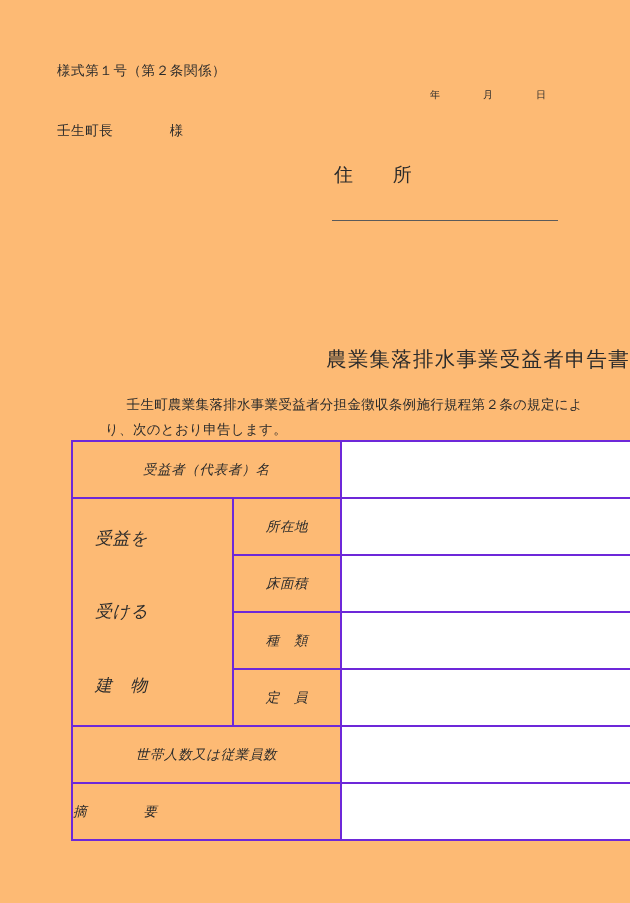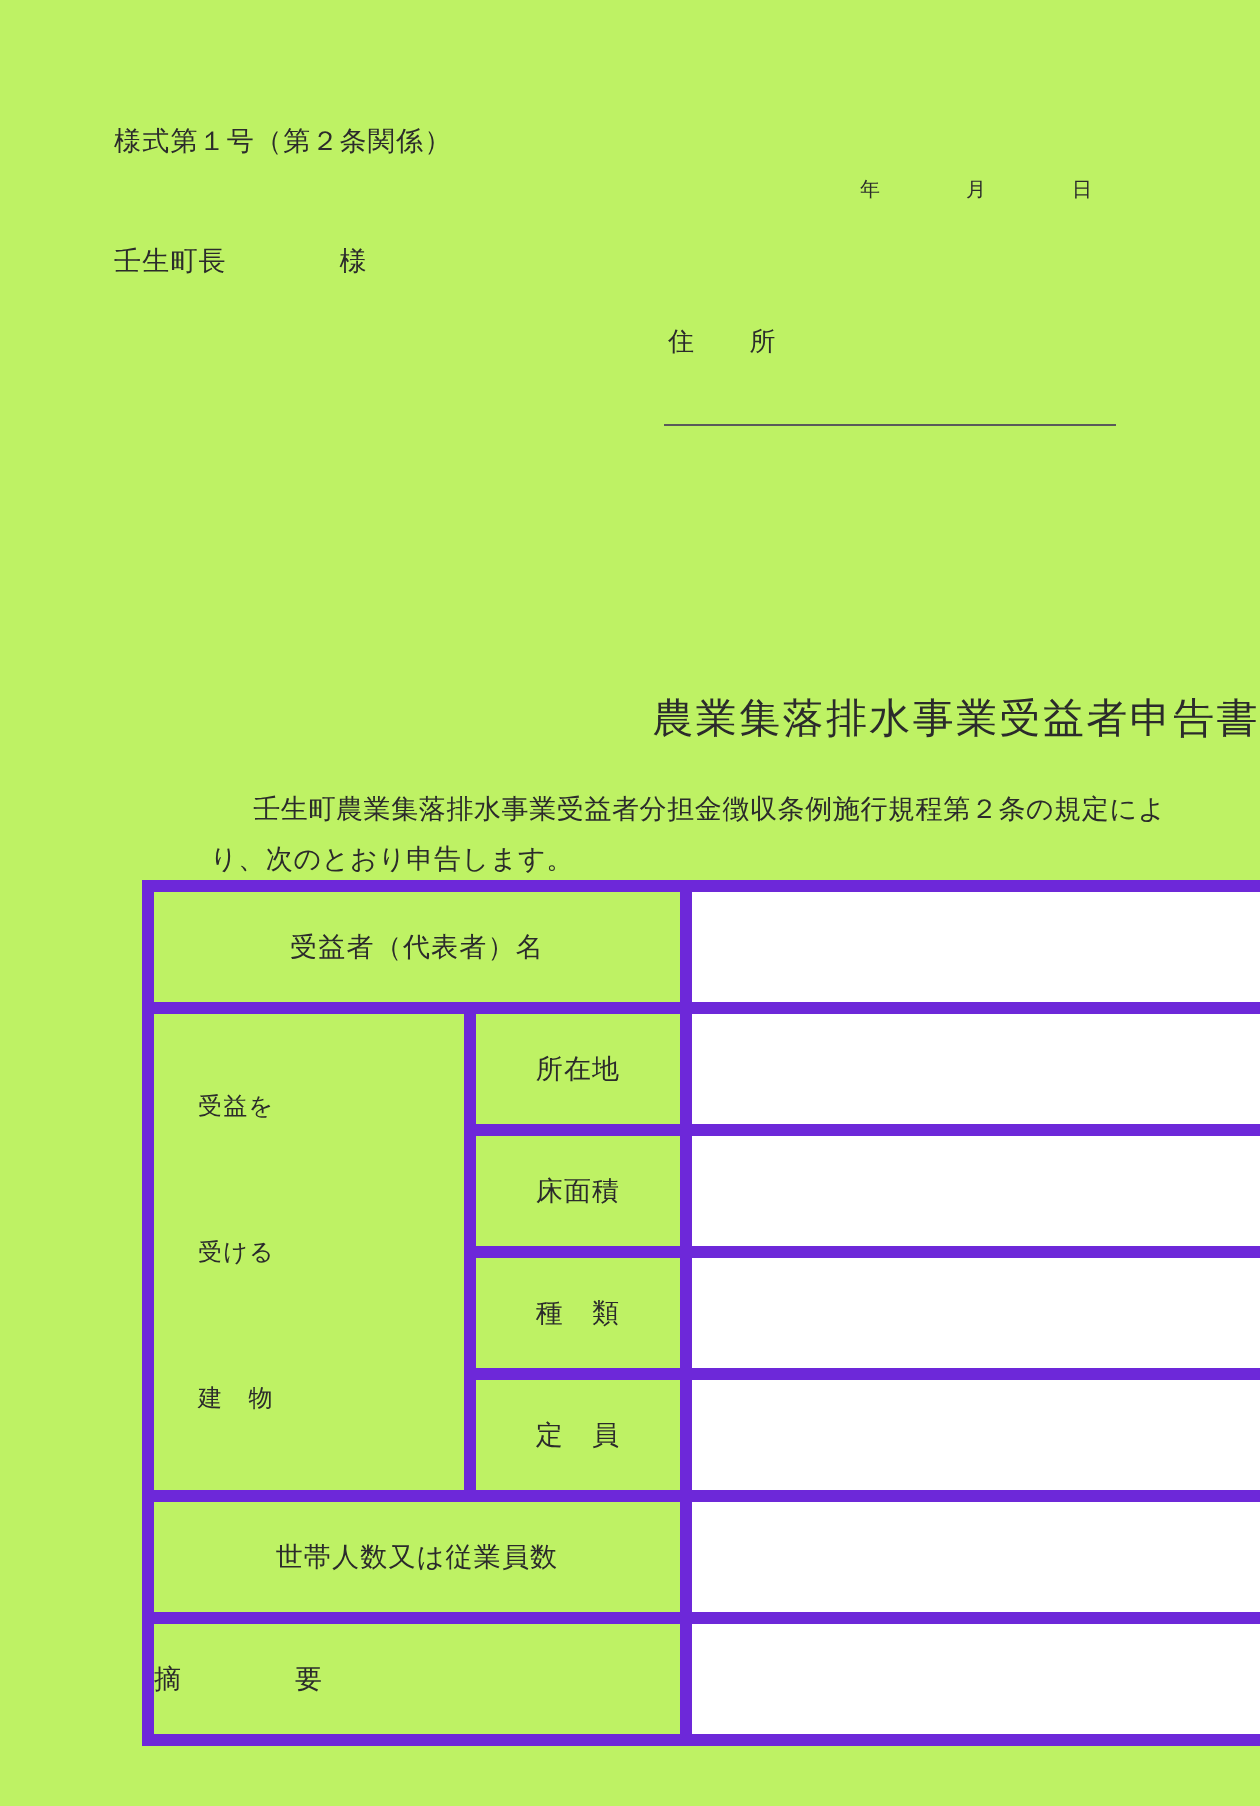--- a/index.html
+++ b/index.html
@@ -9,21 +9,21 @@
   }
   body {
     font-family: "Liberation Serif", "DejaVu Serif", serif;
     color: #2b2b2b;
     -webkit-font-smoothing: antialiased;
   }
   .page {
     position: relative;
     width: 630px;
     height: 903px;
-    background: #bef264;
+    background: #fdba74;
     overflow: hidden;
     box-sizing: border-box;
   }
 
   
   .form-no {
     position: absolute;
     left: 57px;
     top: 62px;
     font-size: 13.5px;
@@ -51,21 +51,21 @@
   .applicant {
     position: absolute;
     left: 332px;
     top: 162px;
     width: 226px;
   }
   .applicant-field {
     position: relative;
   }
   .applicant-label {
-    font-size: 13px;
+    font-size: 19px;
     letter-spacing: 0.6px;
     white-space: pre;
     display: block;
     padding-left: 2px;
   }
   .applicant-rule {
     display: block;
     height: 0;
     border-bottom: 1.1px solid #5a5a5a;
     width: 226px;
@@ -101,25 +101,26 @@
   
   .form-table {
     position: absolute;
     left: 71px;
     top: 440px;
     width: 487px;
     border-collapse: collapse;
     table-layout: fixed;
   }
   .form-table td {
-    border: 6px solid #6d28d9;
+    border: 2px solid #6d28d9;
     font-size: 13.5px;
     letter-spacing: 0.6px;
     vertical-align: middle;
     padding: 0;
+    font-style: italic;
   }
   .col-main  { width: 161px; }
   .col-sub   { width: 108px; }
   .col-value { width: 326px; }
 
   td.label-center {
     text-align: center;
     white-space: pre;
   }
   td.label-left {
@@ -146,21 +147,21 @@
     justify-content: space-around;
     align-items: flex-start;
     height: 220px;
     padding-left: 22px;
     box-sizing: border-box;
   }
   .merged-inner span {
     display: block;
     white-space: pre;
     line-height: 1;
-    font-size: 12px;
+    font-size: 17px;
     letter-spacing: 0.6px;
   }
 </style>
 </head>
 <body>
 
 <div class="page">
 
   <div class="form-no">様式第１号（第２条関係）</div>
 

